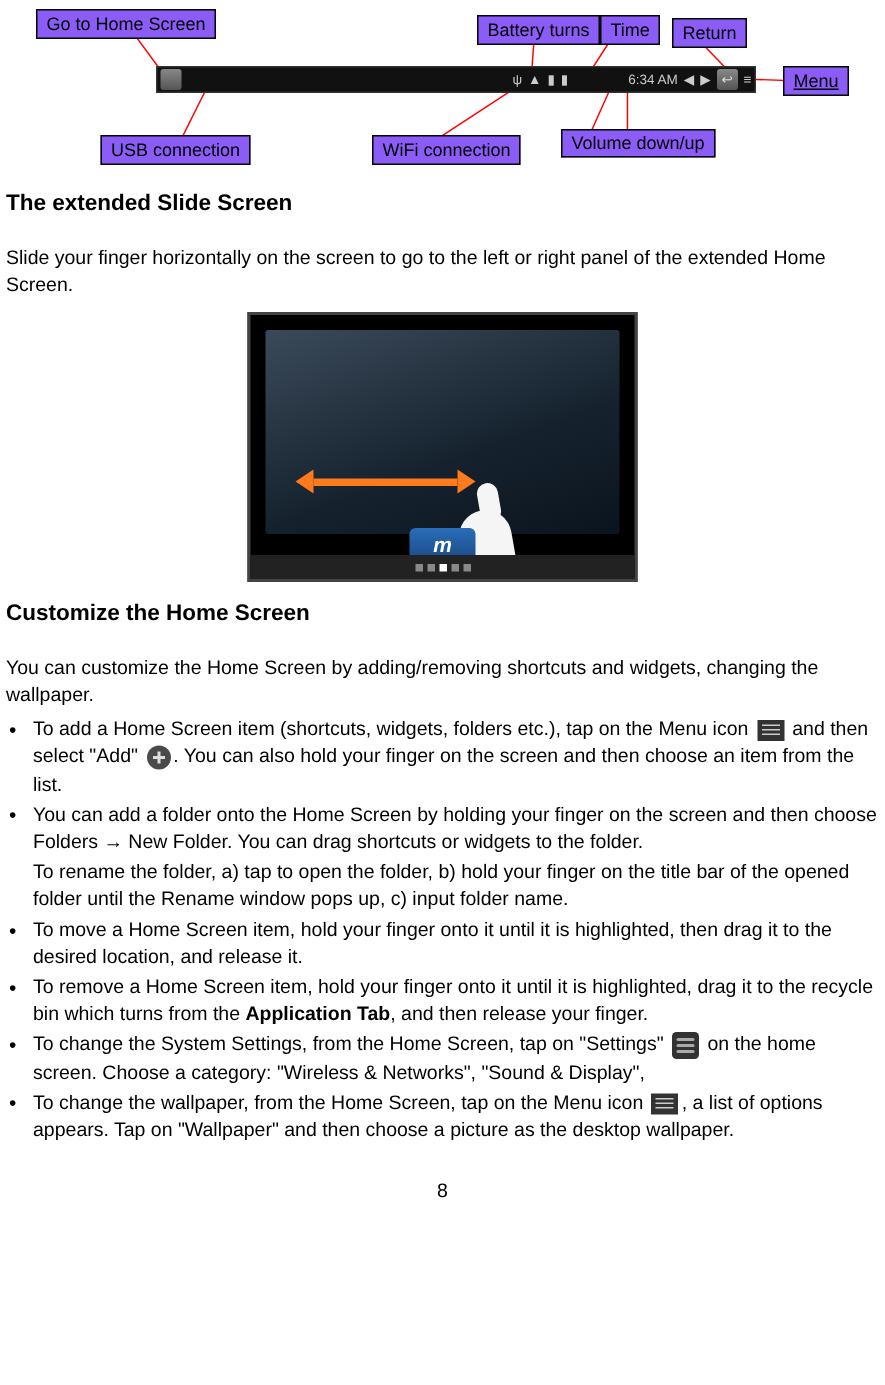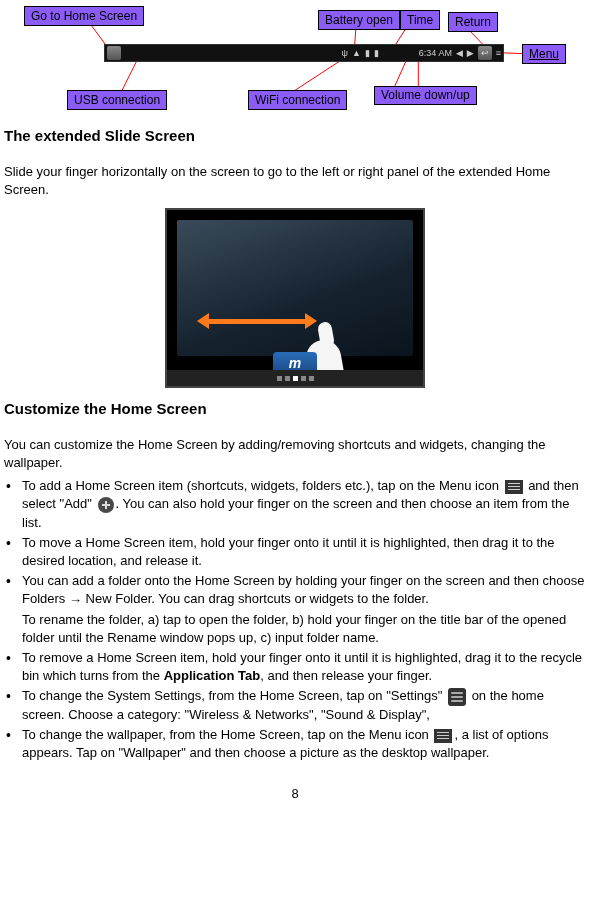--- a/index.html
+++ b/index.html
@@ -262,21 +262,21 @@
     <line x1="410" y1="20" x2="392" y2="48" stroke="red" stroke-width="1"></line>
     <line x1="466" y1="20" x2="493" y2="48" stroke="red" stroke-width="1"></line>
     <line x1="541" y1="50" x2="483" y2="48" stroke="red" stroke-width="1"></line>
     <line x1="118" y1="90" x2="135" y2="56" stroke="red" stroke-width="1"></line>
     <line x1="290" y1="90" x2="342" y2="56" stroke="red" stroke-width="1"></line>
     <line x1="395" y1="85" x2="408" y2="56" stroke="red" stroke-width="1"></line>
     <line x1="420" y1="85" x2="420" y2="56" stroke="red" stroke-width="1"></line>
   </svg>
 
   <div class="label-box" style="top:2px; left:20px;"><span>Go to Home Screen</span></div>
-  <div class="label-box" style="top:6px; left:314px;"><span>Battery open</span></div>
+  <div class="label-box" style="top:6px; left:314px;"><span>Battery turns</span></div>
   <div class="label-box" style="top:6px; left:396px;"><span>Time</span></div>
   <div class="label-box" style="top:8px; left:444px;"><span>Return</span></div>
   <div class="label-box" style="top:40px; left:518px;text-decoration:underline;"><span>Menu</span></div>
   <div class="label-box" style="top:86px; left:63px;"><span>USB connection</span></div>
   <div class="label-box" style="top:86px; left:244px;"><span>WiFi connection</span></div>
   <div class="label-box" style="top:82px; left:370px; line-height:1.1;"><span>Volume down/up</span></div>
 
   <div class="status-bar">
     <div class="status-home"></div>
     <div class="status-right">
@@ -324,27 +324,27 @@
 </div>
 
 <h2 class="section">Customize the Home Screen</h2>
 <p class="body">You can customize the Home Screen by adding/removing shortcuts and widgets, changing the wallpaper.</p>
 
 <ul class="bullets">
   <li>
     <span>To add a Home Screen item (shortcuts, widgets, folders etc.), tap on the Menu icon </span><span class="icon-menu"></span><span> and then select "Add" </span><span class="icon-add"></span><span>. You can also hold your finger on the screen and then choose an item from the list.</span>
   </li>
   <li>
-    <span>To move a Home Screen item, hold your finger onto it until it is highlighted, then drag it to the desired location, and release it.</span>
-  </li>
-  <li>
     <span>You can add a folder onto the Home Screen by holding your finger on the screen and then choose Folders → New Folder. You can drag shortcuts or widgets to the folder.</span>
     <span class="sub-indent">To rename the folder, a) tap to open the folder, b) hold your finger on the title bar of the opened folder until the Rename window pops up, c) input folder name.</span>
   </li>
   <li>
+    <span>To move a Home Screen item, hold your finger onto it until it is highlighted, then drag it to the desired location, and release it.</span>
+  </li>
+  <li>
     <span>To remove a Home Screen item, hold your finger onto it until it is highlighted, drag it to the recycle bin which turns from the </span><span class="bold">Application Tab</span><span>, and then release your finger.</span>
   </li>
   <li>
     <span>To change the System Settings, from the Home Screen, tap on "Settings" </span><span class="icon-settings"></span><span> on the home screen. Choose a category: "Wireless &amp; Networks", "Sound &amp; Display",</span>
   </li>
   <li>
     <span>To change the wallpaper, from the Home Screen, tap on the Menu icon </span><span class="icon-menu"></span><span>, a list of options appears. Tap on "Wallpaper" and then choose a picture as the desktop wallpaper.</span>
   </li>
 </ul>
 

